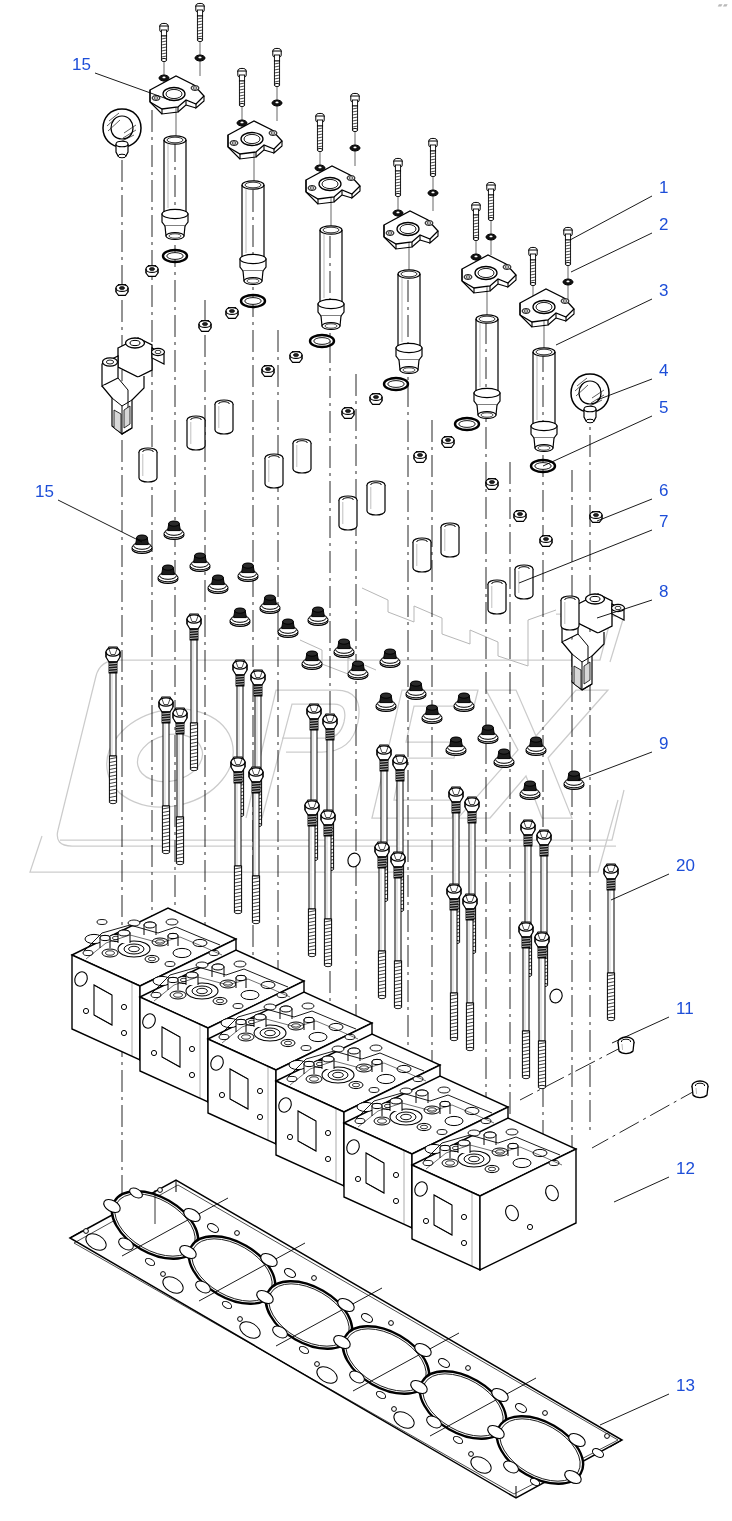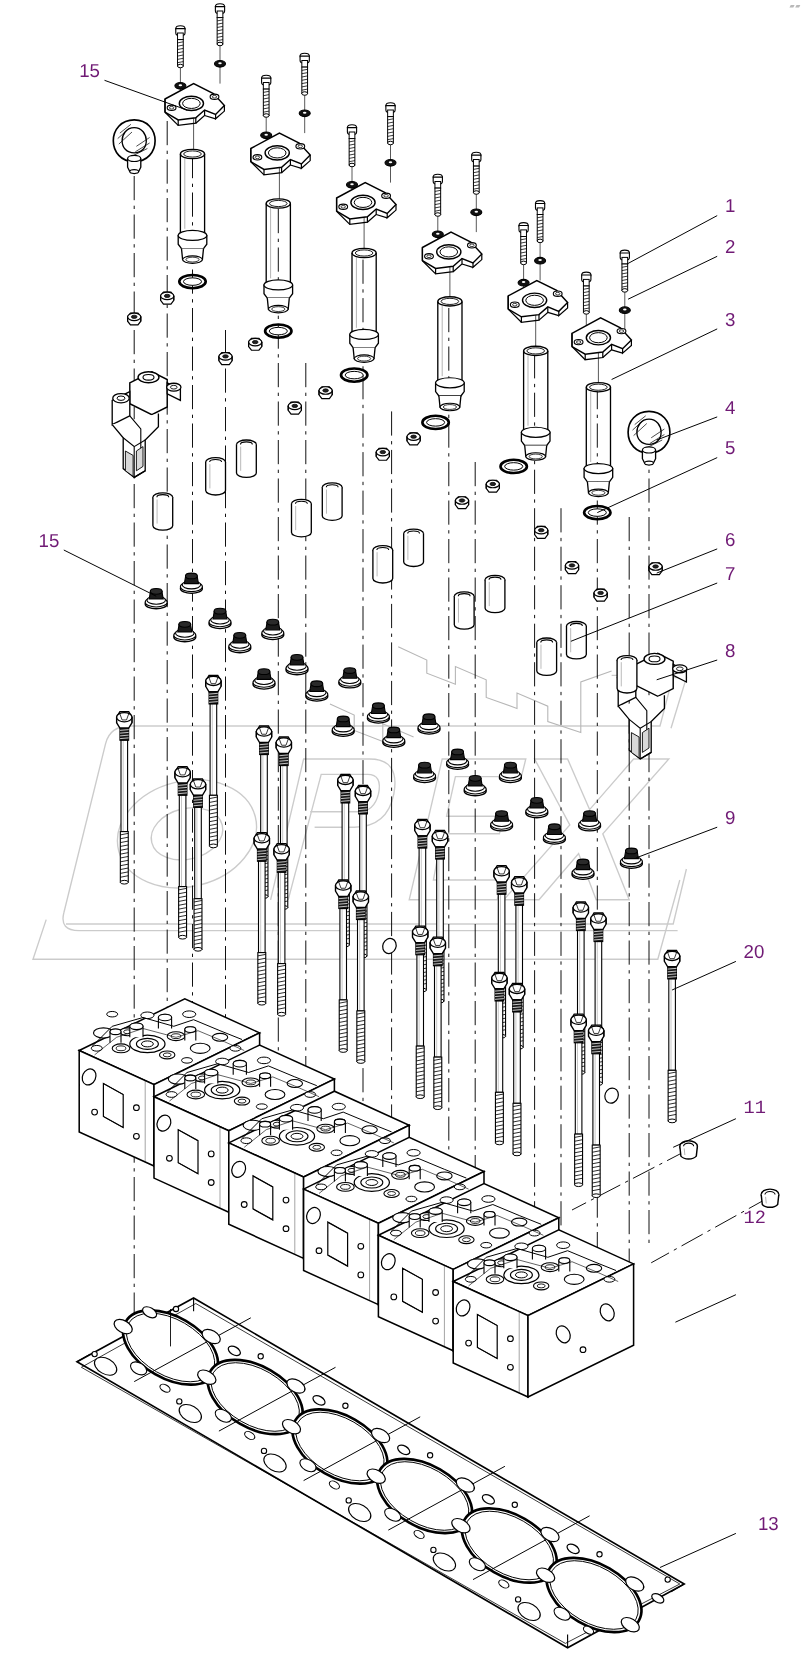--- a/index.html
+++ b/index.html
@@ -21,21 +21,21 @@
   #drawing {
     position: absolute;
     left: 0; top: 0;
     width: 732px;
     height: 1521px;
   }
   .callout-label {
     position: absolute;
     font-family: "Liberation Sans", sans-serif;
     font-size: 17px;
-    color: #701a75;
+    color: #1d4ed8;
     line-height: 1;
     white-space: nowrap;
     user-select: none;
   }
   #corner-mark {
     position: absolute;
     right: 4px;
     top: 1px;
     font-size: 6px;
     color: #b9b9b9;
@@ -617,19 +617,19 @@
   <div class="callout-label" style="left:659px; top:179px;">1</div>
   <div class="callout-label" style="left:659px; top:216px;">2</div>
   <div class="callout-label" style="left:659px; top:282px;">3</div>
   <div class="callout-label" style="left:659px; top:362px;">4</div>
   <div class="callout-label" style="left:659px; top:399px;">5</div>
   <div class="callout-label" style="left:659px; top:482px;">6</div>
   <div class="callout-label" style="left:659px; top:513px;">7</div>
   <div class="callout-label" style="left:659px; top:583px;">8</div>
   <div class="callout-label" style="left:659px; top:735px;">9</div>
   <div class="callout-label" style="left:676px; top:857px;">20</div>
-  <div class="callout-label" style="left:676px; top:1000px;font-family:Liberation Mono, monospace;">11</div>
-  <div class="callout-label" style="left:676px; top:1100px;font-family:Liberation Mono, monospace;">12</div>
-  <div class="callout-label" style="left:676px; top:1377px;margin-left:13px;">13</div>
+  <div class="callout-label" style="left:676px; top:1000px;">11</div>
+  <div class="callout-label" style="left:676px; top:1160px;">12</div>
+  <div class="callout-label" style="left:676px; top:1377px;">13</div>
   <div class="callout-label" style="left:35px;  top:483px;">15</div>
   <div class="callout-label" style="left:72px;  top:56px;">15</div>
 
 </div>
 
 </body></html>

